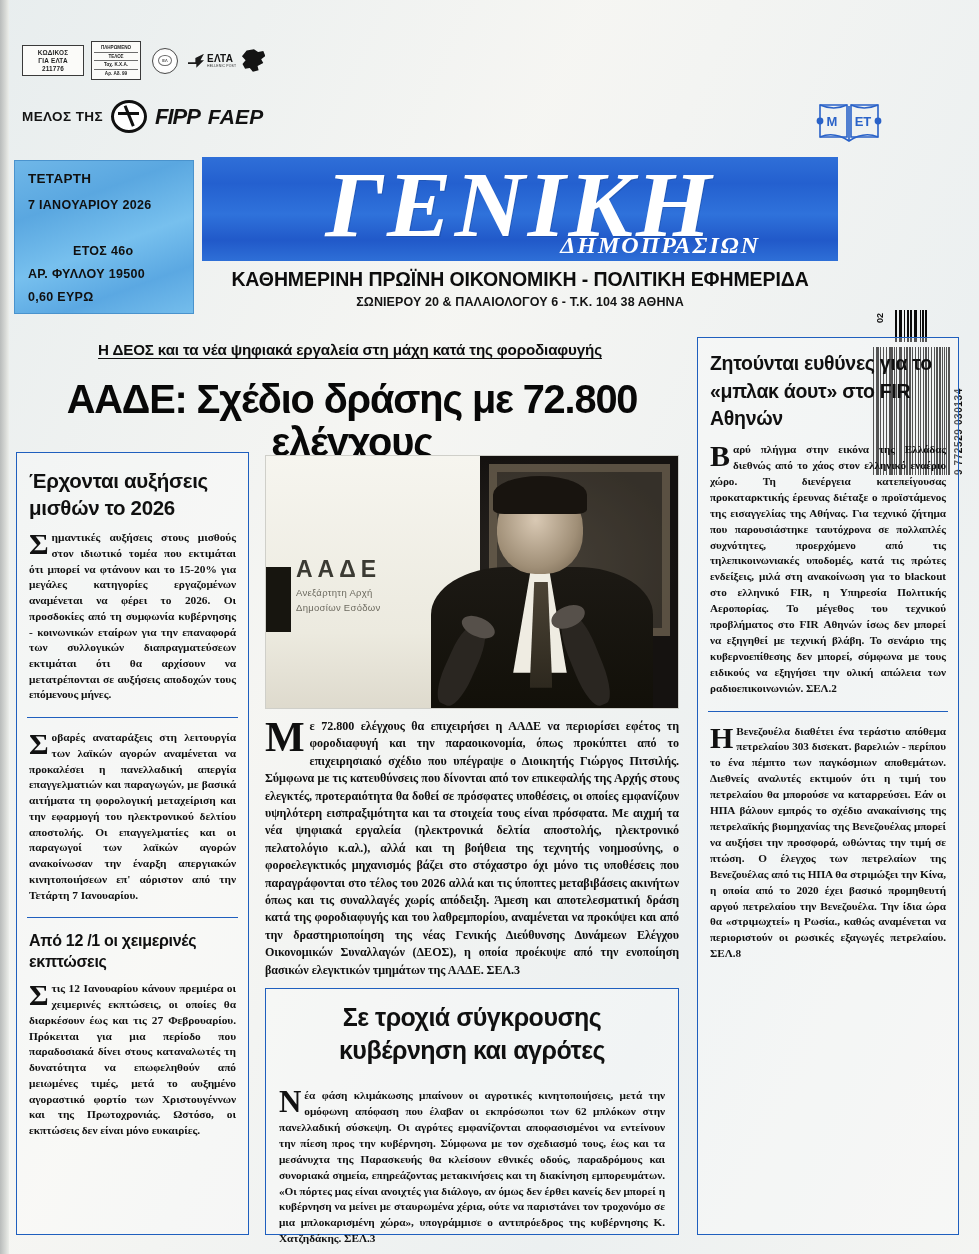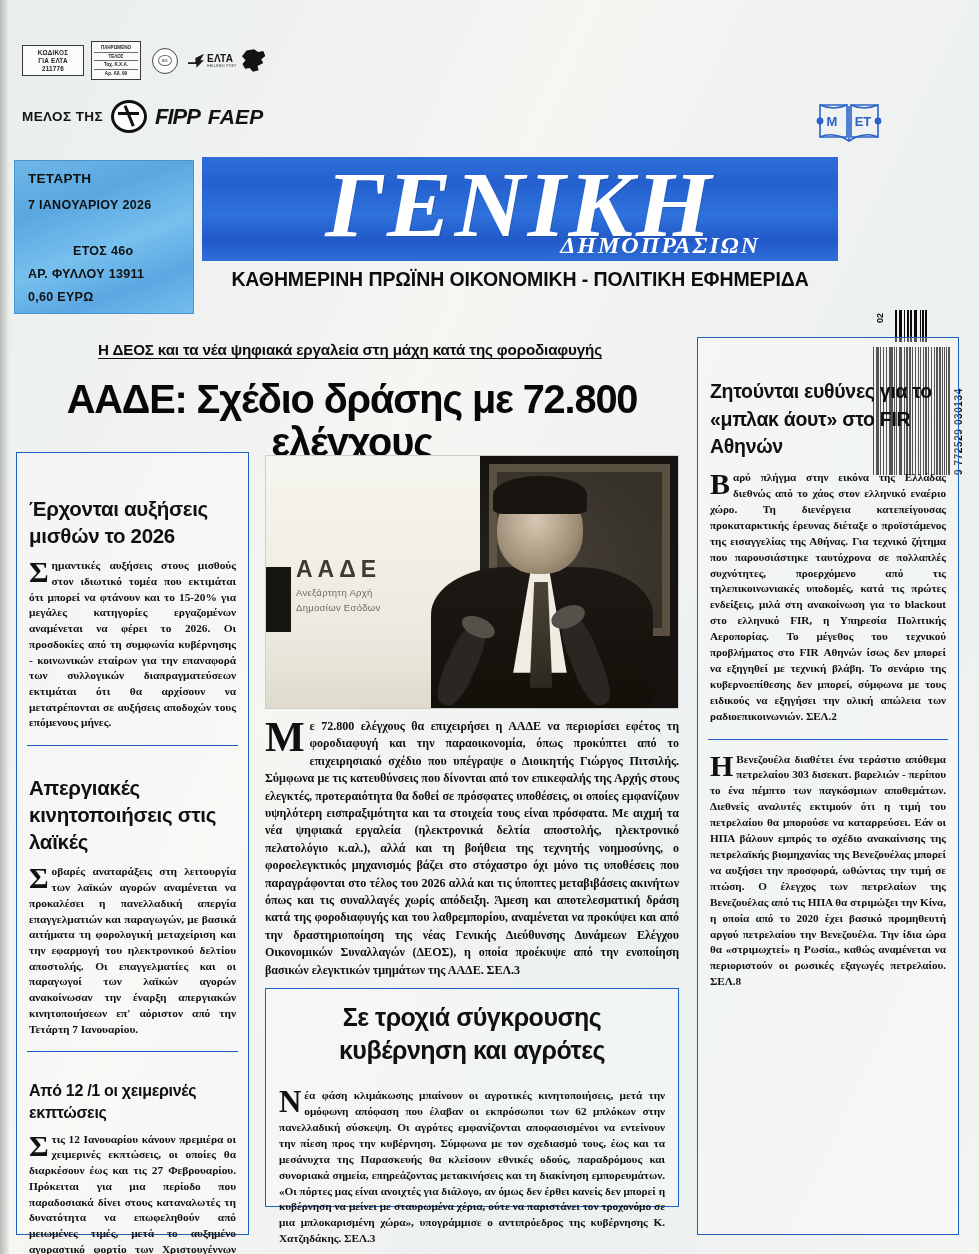--- a/index.html
+++ b/index.html
@@ -161,21 +161,21 @@
 
   
   .col-left{position:absolute;left:16px;top:452px;width:233px;height:783px;
     border:1.6px solid #1f5fbe;background:rgba(255,255,255,.30);box-sizing:border-box;}
   .col-right{position:absolute;left:697px;top:337px;width:262px;height:898px;
     border:1.6px solid #1f5fbe;background:rgba(255,255,255,.30);box-sizing:border-box;}
 
   .art{padding:0 12px;}
   .art-h{
     font-weight:bold;color:#101010;letter-spacing:-.3px;
-    font-size:20.5px;line-height:1.32;margin-top:28px;
+    font-size:20.5px;line-height:1.32;
   }
   .col-right .art-h{font-size:19.5px;line-height:1.42;}
   .art-h.small{font-size:16px;}
 
   .body-txt{
     font-family:"Liberation Serif",serif;
     font-weight:bold;
     font-size:11.4px;line-height:1.38;
     color:#111;text-align:justify;
     margin-top:9px;
@@ -255,21 +255,21 @@
     position:absolute;left:265px;top:718px;width:414px;
     font-family:"Liberation Serif",serif;font-weight:bold;
     font-size:12.1px;line-height:1.44;color:#0f0f0f;text-align:justify;
     letter-spacing:-.05px;
   }
   .lead:first-letter{
     float:left;font-size:42px;line-height:.76;padding:4px 5px 0 0;font-weight:bold;
   }
 
   .center-box{
-    position:absolute;left:265px;top:988px;width:414px;height:219px;
+    position:absolute;left:265px;top:988px;width:414px;height:247px;
     border:1.6px solid #1f5fbe;background:rgba(255,255,255,.28);
     box-sizing:border-box;padding:12px 13px 0 13px;
   }
   .center-box .cb-h{
     text-align:center;font-weight:bold;font-size:25px;line-height:1.3;
     color:#101010;letter-spacing:-.5px;
   }
   .center-box .cb-t{
     font-family:"Liberation Serif",serif;font-weight:bold;
     font-size:11.3px;line-height:1.41;color:#111;text-align:justify;margin-top:22px;
@@ -335,30 +335,31 @@
       </svg>
     </div>
   </div>
 
   <div class="masthead">
 
     <div class="dateblock">
       <div class="l d1">ΤΕΤΑΡΤΗ</div>
       <div class="l d2">7 ΙΑΝΟΥΑΡΙΟΥ  2026</div>
       <div class="l d3">ΕΤΟΣ  46ο</div>
-      <div class="l d4">ΑΡ. ΦΥΛΛΟΥ 13911</div>
+      <div class="l d4">ΑΡ. ΦΥΛΛΟΥ 19500</div>
       <div class="l d5">0,60 ΕΥΡΩ</div>
     </div>
 
     <div class="logo-wrap">
       <div class="logo-band">
         <div class="brand">ΓΕΝΙΚΗ</div>
         <div class="sub">ΔΗΜΟΠΡΑΣΙΩΝ</div>
       </div>
       <div class="tagline">ΚΑΘΗΜΕΡΙΝΗ ΠΡΩΪΝΗ ΟΙΚΟΝΟΜΙΚΗ - ΠΟΛΙΤΙΚΗ ΕΦΗΜΕΡΙΔΑ</div>
+      <div class="address">ΣΩΝΙΕΡΟΥ 20 &amp; ΠΑΛΑΙΟΛΟΓΟΥ  6 - Τ.Κ. 104 38 ΑΘΗΝΑ</div>
     </div>
 
     <div class="barcode">
       <div class="bc-addon" id="bcAddon">
           <div class="bar" style="width:2px;height:32px;"></div>
           <div style="width:2px;height:32px;"></div>
           <div class="bar" style="width:3px;height:32px;"></div>
           <div style="width:2px;height:32px;"></div>
           <div class="bar" style="width:1px;height:32px;"></div>
           <div style="width:3px;height:32px;"></div>
@@ -474,21 +475,20 @@
     <div class="cb-t">Νέα φάση κλιμάκωσης μπαίνουν οι αγροτικές κινητοποιήσεις, μετά την ομόφωνη απόφαση που έλαβαν οι εκπρόσωποι των 62 μπλόκων στην πανελλαδική σύσκεψη. Οι αγρότες εμφανίζονται αποφασισμένοι να εντείνουν την πίεση προς την κυβέρνηση. Σύμφωνα με τον σχεδιασμό τους, έως και τα μεσάνυχτα της Παρασκευής θα κλείσουν εθνικές οδούς, παραδρόμους και συνοριακά σημεία, επηρεάζοντας μετακινήσεις και τη διακίνηση εμπορευμάτων. «Οι πόρτες μας είναι ανοιχτές για διάλογο, αν όμως δεν έρθει κανείς δεν μπορεί η κυβέρνηση να μείνει με σταυρωμένα χέρια, ούτε να παριστάνει τον τροχονόμο σε μια μπλοκαρισμένη χώρα», υπογράμμισε ο αντιπρόεδρος της κυβέρνησης Κ. Χατζηδάκης. ΣΕΛ.3</div>
   </div>
 
   <div class="col-left">
     <div class="art" style="padding-top:14px;">
       <div class="art-h">Έρχονται αυξήσεις μισθών το 2026</div>
       <div class="body-txt">Σημαντικές αυξήσεις στους μισθούς στον ιδιωτικό τομέα που εκτιμάται ότι μπορεί να φτάνουν και το 15-20% για μεγάλες κατηγορίες εργαζομένων αναμένεται να φέρει το 2026. Οι προσδοκίες από τη συμφωνία κυβέρνησης - κοινωνικών εταίρων για την επαναφορά των συλλογικών διαπραγματεύσεων εκτιμάται ότι θα αρχίσουν να μετατρέπονται σε αυξήσεις αποδοχών τους επόμενους μήνες.</div>
     </div>
     <hr class="rule-h">
     <div class="art">
-      <div class="art-h">Απεργιακές κινητοποιήσεις στις λαϊκές</div>
       <div class="body-txt">Σοβαρές αναταράξεις στη λειτουργία των λαϊκών αγορών αναμένεται να προκαλέσει η πανελλαδική απεργία επαγγελματιών και παραγωγών, με βασικά αιτήματα τη φορολογική μεταχείριση και την εφαρμογή του ηλεκτρονικού δελτίου αποστολής. Οι επαγγελματίες και οι παραγωγοί των λαϊκών αγορών ανακοίνωσαν την έναρξη απεργιακών κινητοποιήσεων επ' αόριστον από την Τετάρτη 7 Ιανουαρίου.</div>
     </div>
     <hr class="rule-h">
     <div class="art">
       <div class="art-h small">Από 12 /1 οι χειμερινές εκπτώσεις</div>
       <div class="body-txt">Στις 12 Ιανουαρίου κάνουν πρεμιέρα οι χειμερινές εκπτώσεις, οι οποίες θα διαρκέσουν έως και τις 27 Φεβρουαρίου. Πρόκειται για μια περίοδο που παραδοσιακά δίνει στους καταναλωτές τη δυνατότητα να επωφεληθούν από μειωμένες τιμές, μετά το αυξημένο αγοραστικό φορτίο των Χριστουγέννων και της Πρωτοχρονιάς. Ωστόσο, οι εκπτώσεις δεν είναι μόνο ευκαιρίες.</div>
     </div>
   </div>
 
   <div class="col-right">

